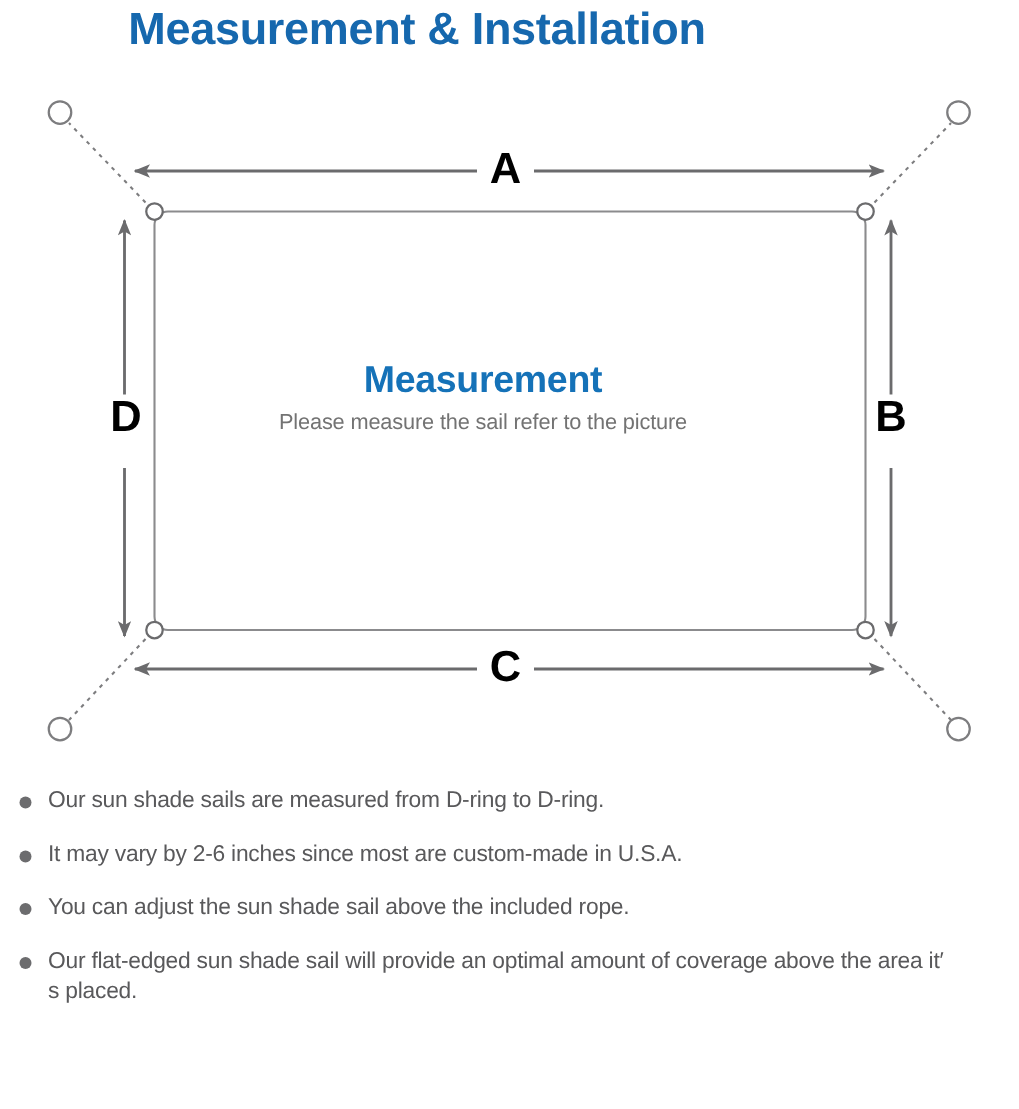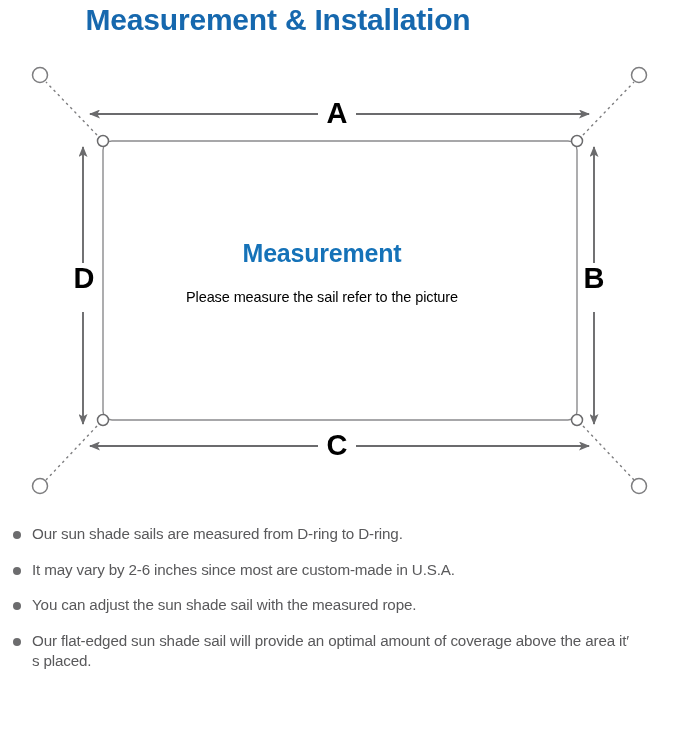--- a/index.html
+++ b/index.html
@@ -68,23 +68,23 @@
   }
   #center-heading {
     font-size: 25px;
     font-weight: bold;
     color: #1572b8;
     line-height: 30px;
     letter-spacing: -0.2px;
   }
   #center-sub {
     font-size: 14.5px;
-    color: #000000;
+    color: #737373;
     line-height: 22px;
-    margin-top: 18px;
+    margin-top: 3px;
     letter-spacing: -0.1px;
   }
 
   
   #notes {
     position: absolute;
     left: 0;
     top: 524px;
     width: 636px;
   }
@@ -170,19 +170,19 @@
   <div class="note-item">
     <span class="note-bullet"></span>
     <span>Our sun shade sails are measured from D-ring to D-ring.</span>
   </div>
   <div class="note-item">
     <span class="note-bullet"></span>
     <span>It may vary by 2-6 inches since most are custom-made in U.S.A.</span>
   </div>
   <div class="note-item">
     <span class="note-bullet"></span>
-    <span>You can adjust the sun shade sail with the measured rope.</span>
+    <span>You can adjust the sun shade sail above the included rope.</span>
   </div>
   <div class="note-item">
     <span class="note-bullet"></span>
     <span>Our flat-edged sun shade sail will provide an optimal amount of coverage above the area it′ s placed.</span>
   </div>
 </div>
 
 </body></html>

